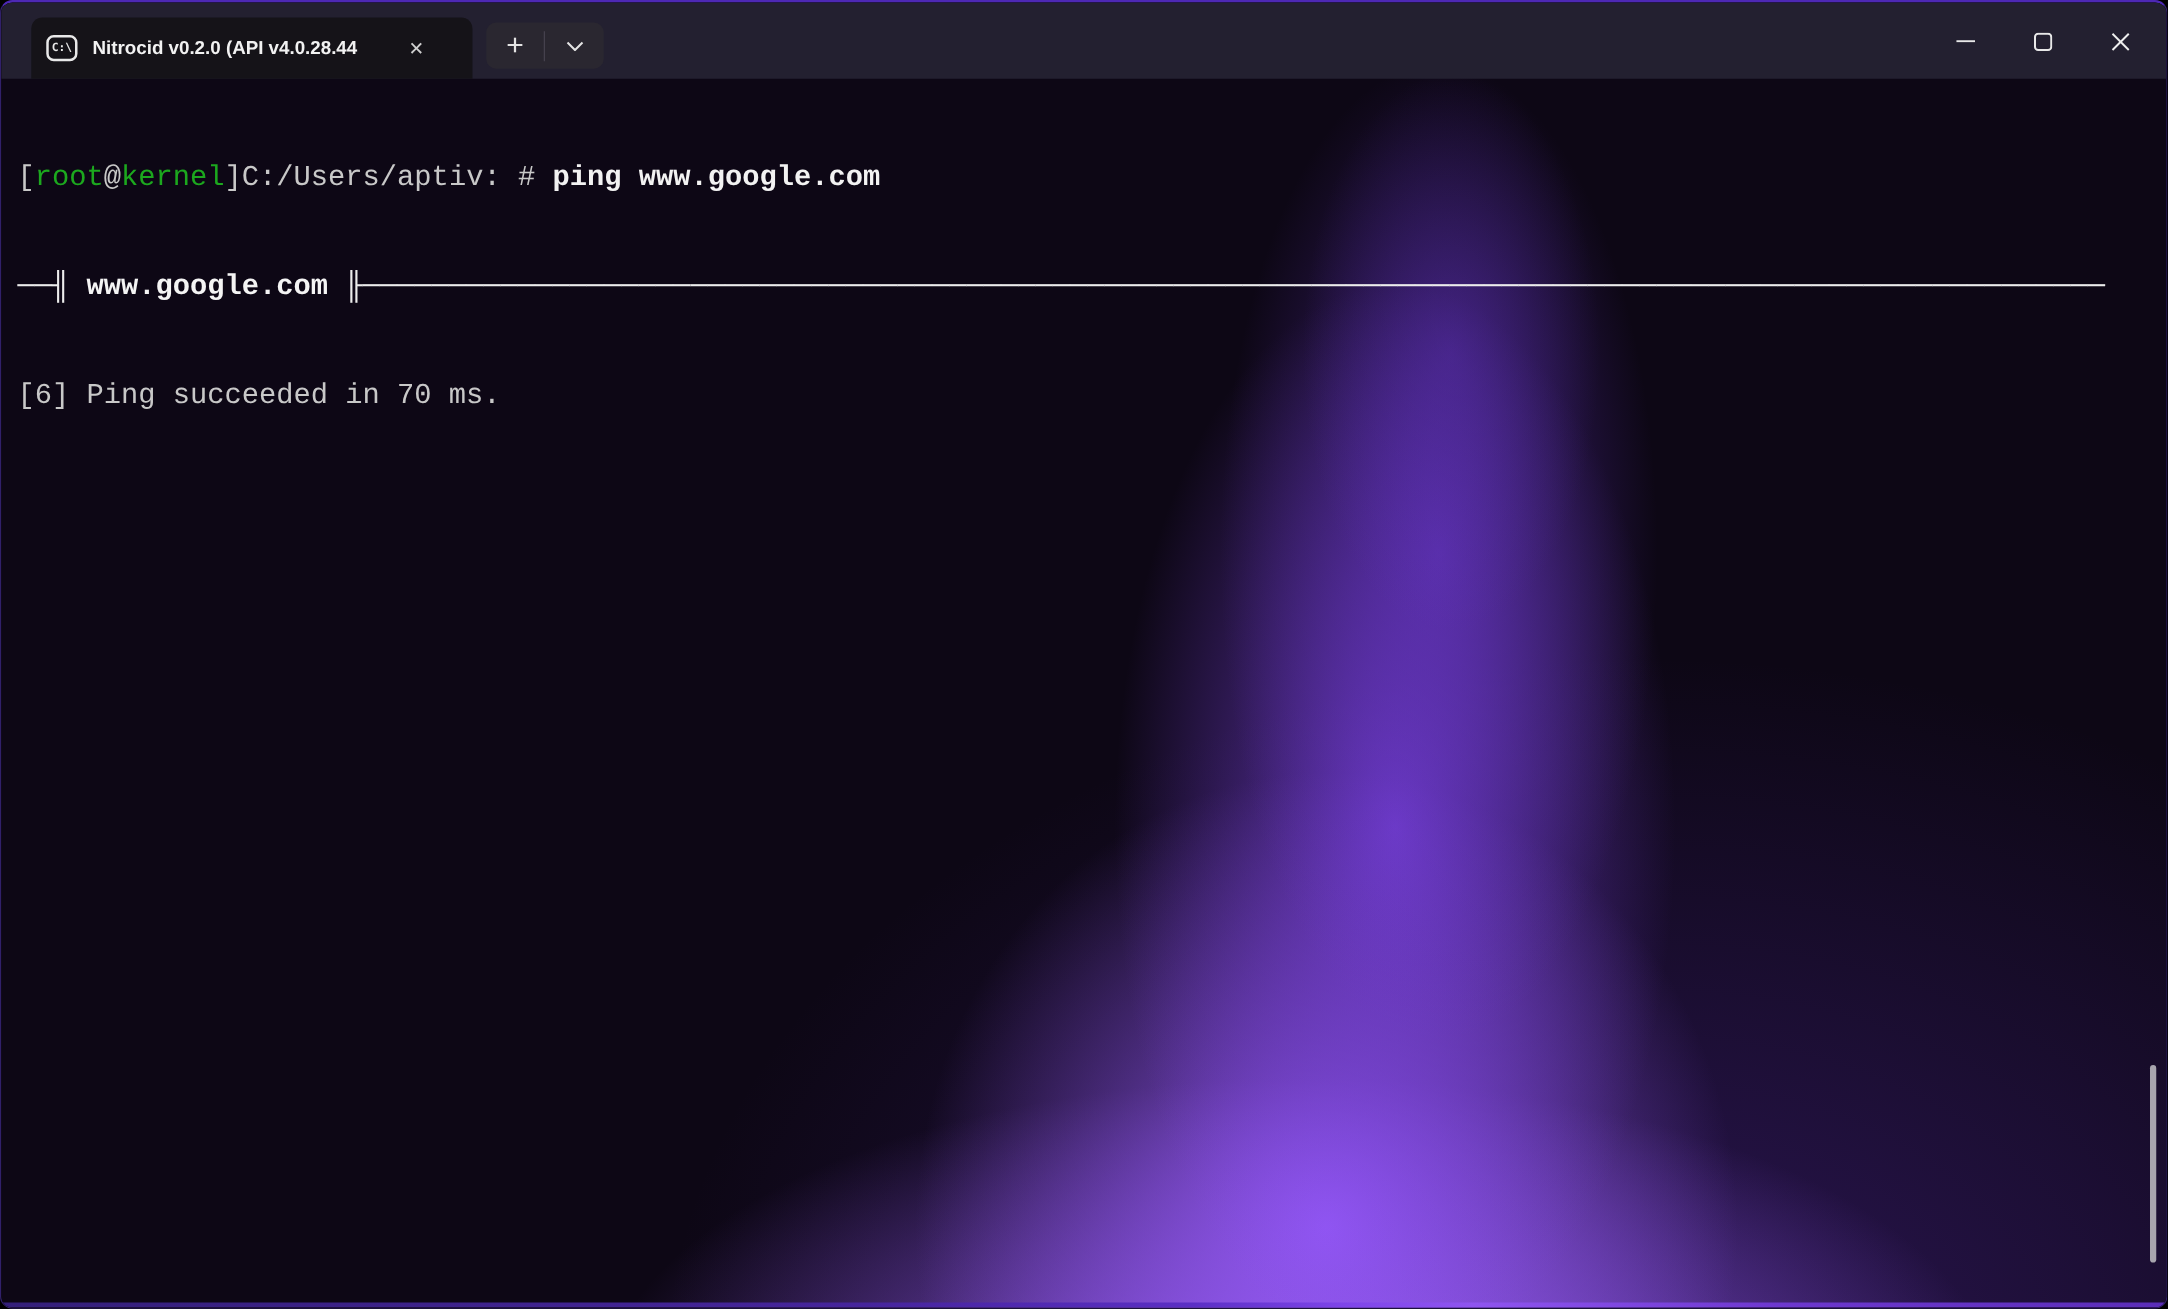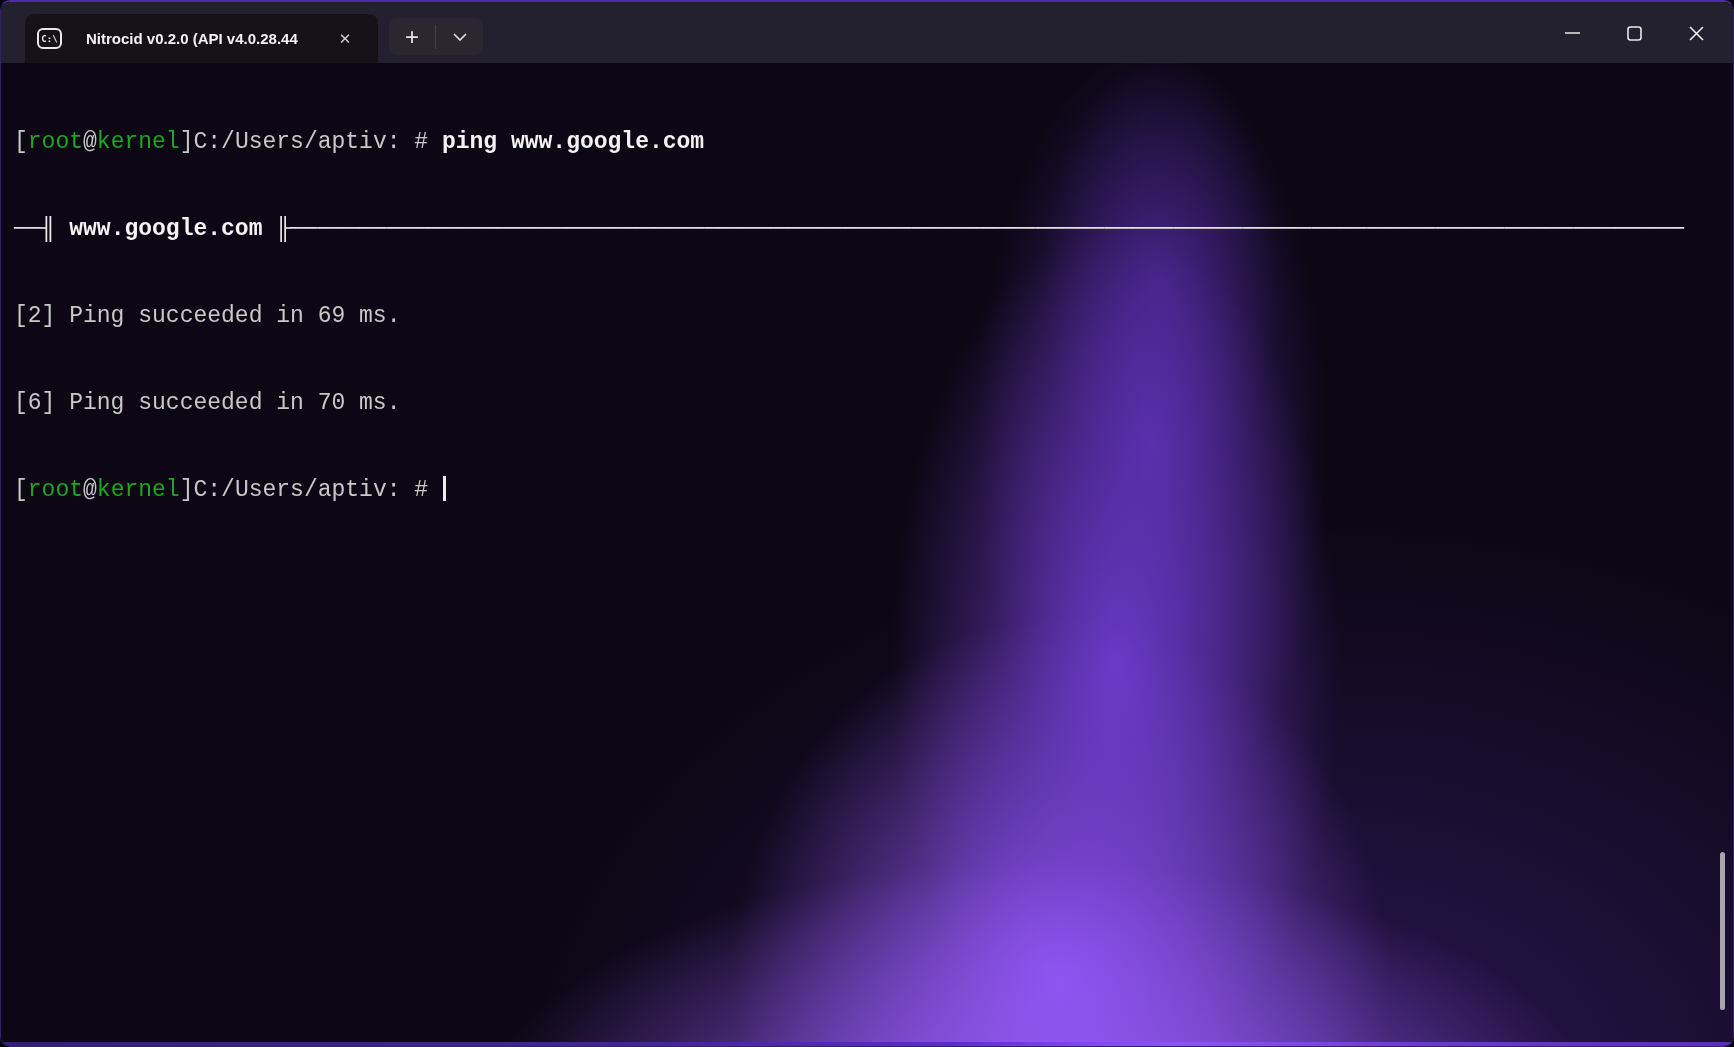--- a/index.html
+++ b/index.html
@@ -36,21 +36,21 @@
   .tab-icon{
     margin-left:12px;width:25px;height:21px;flex:0 0 auto;
     border:2px solid #e9e9e9;border-radius:6px;
     display:flex;align-items:center;justify-content:center;
   }
   .tab-icon span{
     font-family:"DejaVu Sans Mono",monospace;font-size:9px;font-weight:bold;
     color:#e9e9e9;letter-spacing:0px;
   }
   .tab-title{
-    margin-left:24px;width:242px;overflow:hidden;white-space:nowrap;
+    margin-left:12px;width:242px;overflow:hidden;white-space:nowrap;
     font-size:15px;font-weight:700;color:#f2f2f2;
   }
   .tab-close{
     margin-left:2px;width:30px;height:30px;border-radius:6px;
     display:flex;align-items:center;justify-content:center;
     color:#cfcfcf;font-size:15px;cursor:default;
   }
   .newtab-group{
     position:absolute;left:388px;top:16px;width:94px;height:37px;
     background:#2a2730;border-radius:8px;display:flex;align-items:center;
@@ -142,20 +142,18 @@
           <line x1="1" y1="1" x2="14" y2="14" stroke="#eeeeee" stroke-width="1.6"></line>
           <line x1="14" y1="1" x2="1" y2="14" stroke="#eeeeee" stroke-width="1.6"></line>
         </svg>
       </div>
     </div>
   </div>
 
   <div class="terminal">
     <div class="t-line"><span class="c-dim">[</span><span class="c-green">root</span><span class="c-dim">@</span><span class="c-green">kernel</span><span class="c-dim">]C:/Users/aptiv: # </span><span class="c-cmd">ping www.google.com</span></div>
     <div class="t-line"><span class="c-sep">──╢ </span><span class="c-sep-title">www.google.com</span><span class="c-sep"> ╟─────────────────────────────────────────────────────────────────────────────────────────────────────</span></div>
-    <div class="t-line">[2] Ping succeeded in 69 ms.</div>
     <div class="t-line">[6] Ping succeeded in 70 ms.</div>
-    <div class="t-line"><span class="c-dim">[</span><span class="c-green">root</span><span class="c-dim">@</span><span class="c-green">kernel</span><span class="c-dim">]C:/Users/aptiv: # </span><span class="cursor"></span></div>
   </div>
 
   <div class="scrollbar-thumb"></div>
   <div class="bottom-border"></div>
 </div>
 
 </body></html>

